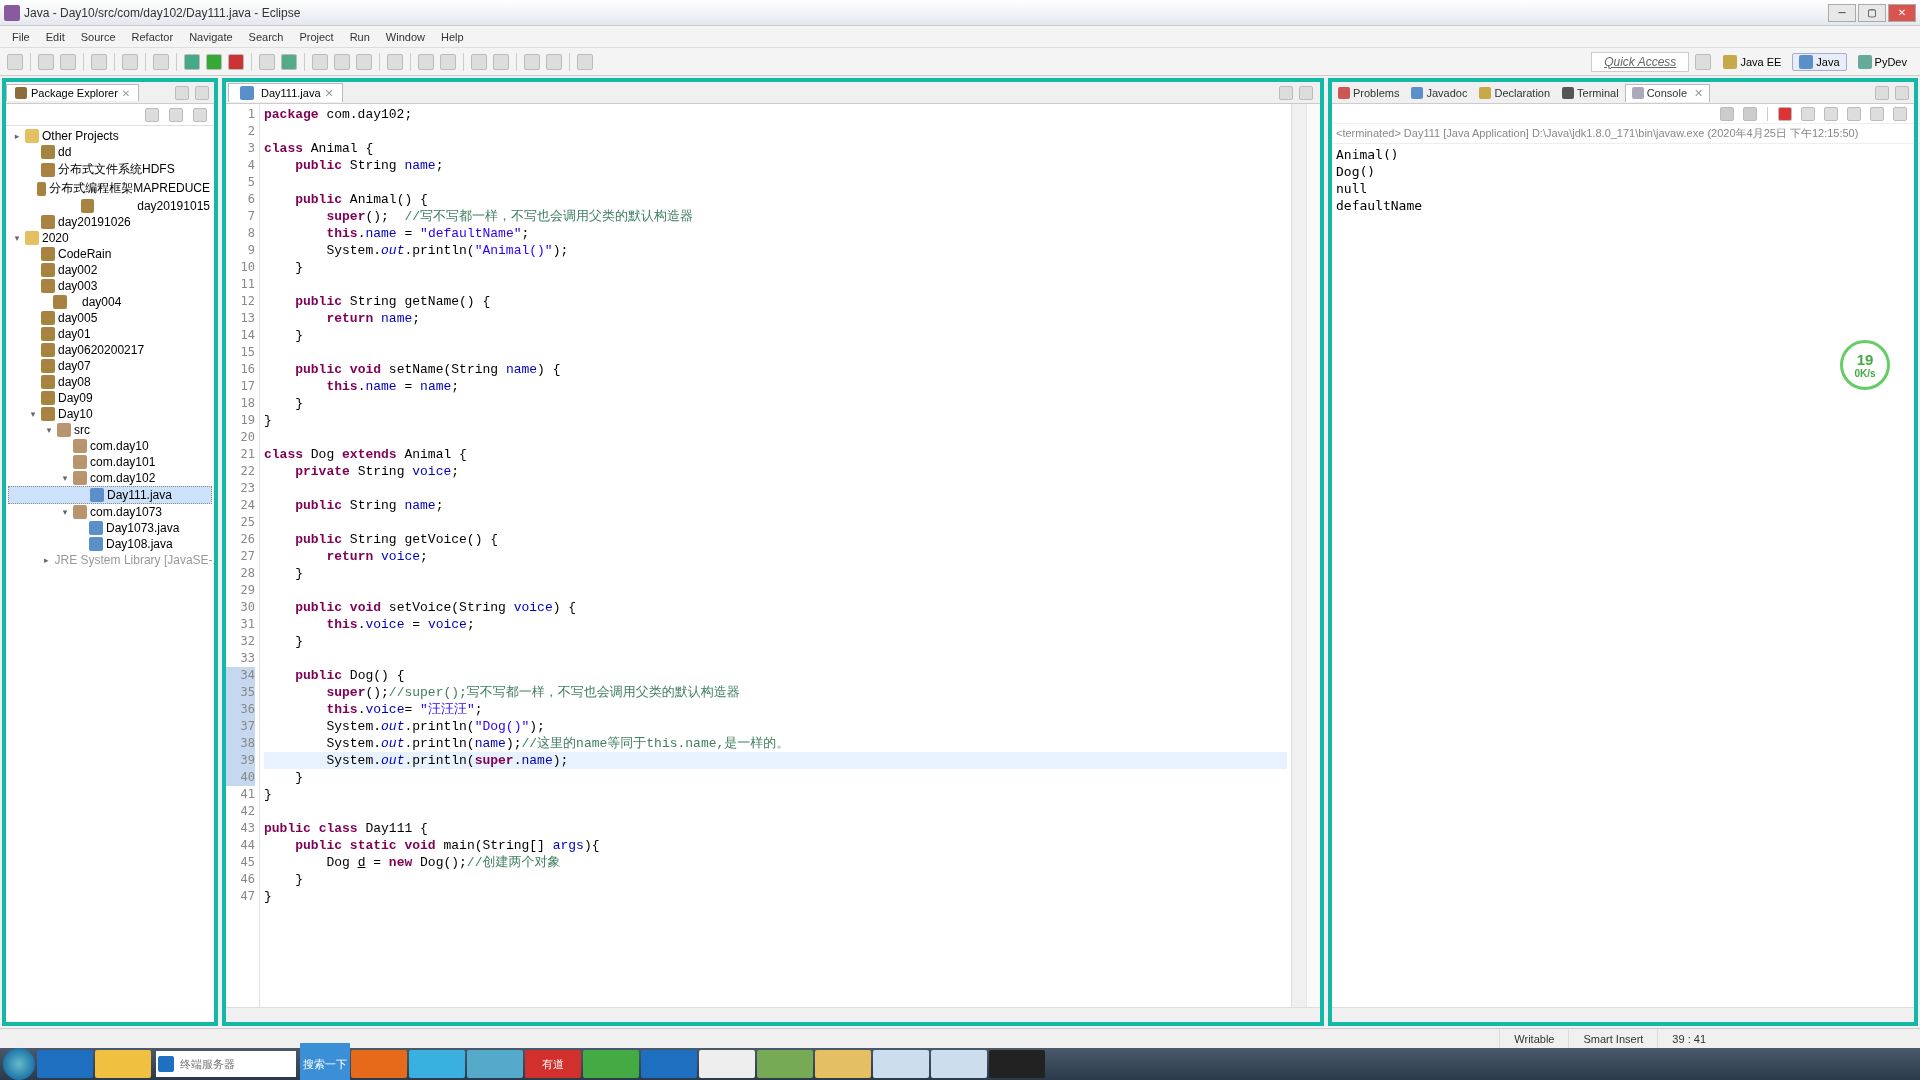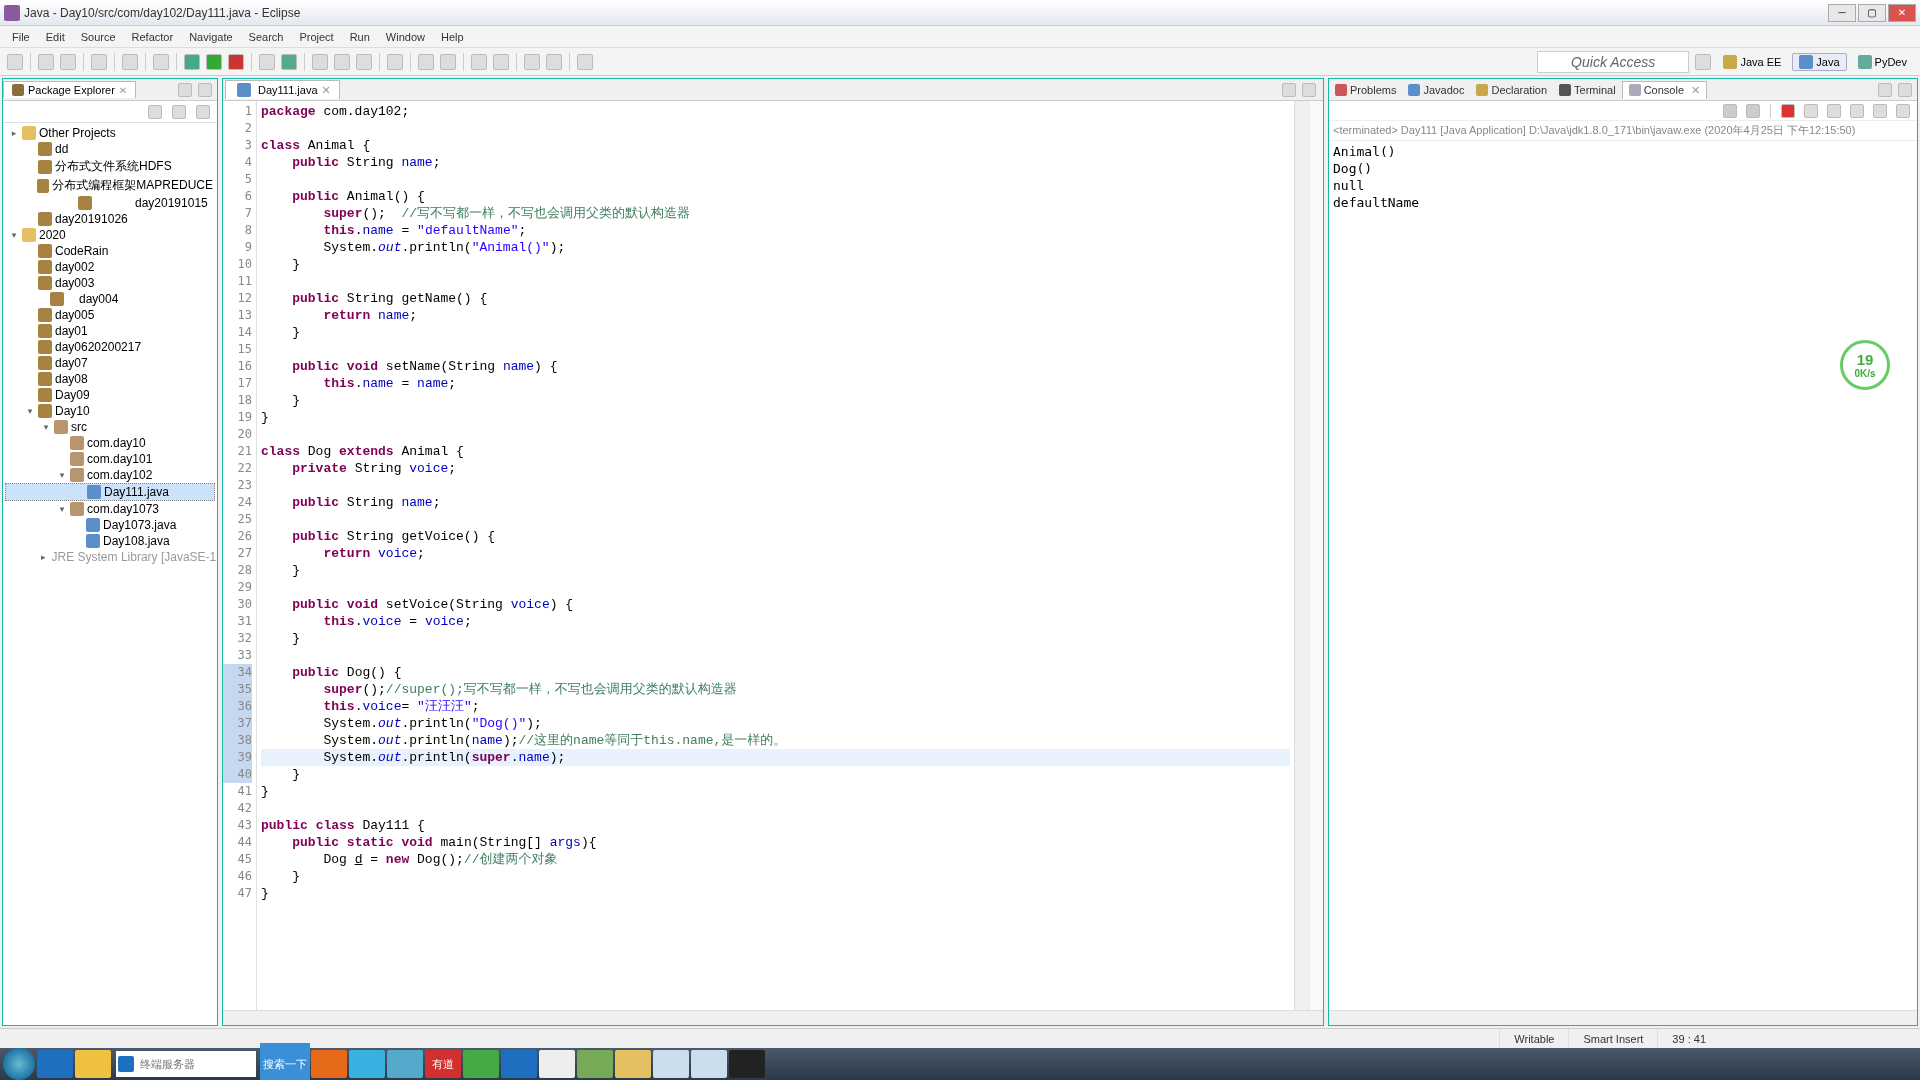--- a/index.html
+++ b/index.html
@@ -8,26 +8,26 @@
 .titlebar-icon { width: 16px; height: 16px; background: #8a5a9e; border-radius: 2px; margin-right: 4px; }
 .titlebar-text { flex: 1; font-size: 12px; color: #333; }
 .win-controls { display: flex; }
 .win-btn { width: 28px; height: 18px; background: #e8e8e8; border: 1px solid #aaa; margin-left: 2px; display:flex;align-items:center;justify-content:center;font-size:10px;}
 .win-btn.close { background: #d9534f; color:#fff;}
 .menubar { height: 22px; background: #f4f4f4; display: flex; align-items: center; padding: 0 4px; border-bottom: 1px solid #ddd; }
 .menubar span { padding: 0 8px; color: #333; cursor: default; }
 .toolbar { height: 28px; background: #f4f4f4; display: flex; align-items: center; padding: 0 4px; border-bottom: 1px solid #ccc; }
 .tb-icon { width: 16px; height: 16px; background: #ddd; border: 1px solid #bbb; margin: 0 3px; border-radius: 2px; }
 .tb-sep { width: 1px; height: 18px; background: #ccc; margin: 0 4px; }
-.quick-access { margin-left: auto; border: 1px solid #ccc; background: #fff; padding: 2px 33px; font-size: 14px; color: #666; font-style: italic; }
+.quick-access { margin-left: auto; border: 1px solid #ccc; background: #fff; padding: 2px 12px; font-size: 12px; color: #666; font-style: italic; text-decoration: underline; }
 .persp { display:flex;align-items:center;margin:0 2px;padding:1px 6px;border:1px solid transparent;border-radius:2px;}
 .persp.active{border-color:#aac;background:#e8eef8;justify-content:space-between;}
 .persp-icon{width:14px;height:14px;background:#c7a84a;margin-right:3px;border-radius:2px;}
 .main-area { display: flex; height: calc(1080px - 26px - 22px - 28px - 20px - 32px); }
-.panel { border: 1px solid #14b8a6; background: #fff; display: flex; flex-direction: column; margin: 2px; }
+.panel { border: 4px solid #14b8a6; background: #fff; display: flex; flex-direction: column; margin: 2px; }
 .left-panel { width: 216px; }
 .panel-tabbar { height: 22px; background: #f0f0f0; display: flex; align-items: center; border-bottom: 1px solid #ccc; }
 .panel-tab { padding: 2px 8px; background: #fff; border: 1px solid #bbb; border-bottom: none; display: flex; align-items: center; gap: 4px; font-size: 11px;}
 .panel-tab .pkg-icon{width:12px;height:12px;background:#8a6d3b;border-radius:2px;}
 .panel-tab .close{color:#999;font-size:10px;}
 .panel-tools { margin-left: auto; display: flex; padding-right: 2px; }
 .panel-tools .tb-icon { width: 14px; height: 14px; }
 .pkg-toolbar{height:22px;border-bottom:1px solid #e0e0e0;display:flex;justify-content:flex-end;align-items:center;padding:0 4px;gap:4px;}
 .tree { flex: 1; overflow: auto; padding: 2px; font-size: 12px; }
 .tree-node { display: flex; align-items: center; padding: 1px 2px; cursor: default; white-space: nowrap; }
@@ -56,21 +56,21 @@
 .console-tabbar { height: 22px; background: #f0f0f0; display: flex; align-items: center; border-bottom: 1px solid #ccc; }
 .console-tab { padding: 2px 6px; display: flex; align-items: center; gap: 3px; font-size: 11px; color: #333;}
 .console-tab.active { background: #fff; border: 1px solid #bbb; border-bottom: none; }
 .console-tab .ico{width:12px;height:12px;background:#c7a;border-radius:2px;}
 .console-toolbar{height:20px;display:flex;align-items:center;justify-content:flex-end;padding:0 4px;gap:3px;border-bottom:1px solid #eee;}
 .console-info { padding: 2px 4px; color: #888; font-size: 11px; border-bottom: 1px solid #eee;}
 .console-out { flex: 1; padding: 2px 4px; font-family: Consolas, monospace; font-size: 13px; line-height: 17px; white-space: pre; background: #fff; }
 .statusbar { height: 20px; background: #f0f0f0; border-top: 1px solid #ccc; display: flex; align-items: center; font-size: 11px; color: #333; }
 .status-cell { padding: 0 14px; border-left: 1px solid #ddd; height: 100%; display: flex; align-items: center; }
 .taskbar { height: 32px; background: linear-gradient(#4a5a6a,#2a3a4a); display: flex; align-items: center; padding: 0 2px; }
-.task-item { width: 36px; height: 28px; margin: 0 1px; background: rgba(255,255,255,0.1); border-radius: 2px; display:flex;align-items:center;justify-content:center;}
+.task-item { width: 56px; height: 28px; margin: 0 1px; background: rgba(255,255,255,0.1); border-radius: 2px; display:flex;align-items:center;justify-content:center;}
 .task-item.start { background: radial-gradient(#6bc,#059); border-radius: 50%; width: 32px; height: 32px; }
 .task-search { width: 140px; height: 26px; background: #fff; margin: 0 4px; display:flex;align-items:center;}
 .task-search input { border: none; width: 90px; padding: 0 4px; font-size: 11px; outline:none;}
 .task-search-btn { width: 50px; height: 42px; background: #3b8fd6; color: #fff; display:flex;align-items:center;justify-content:center;font-size:11px;}
 .tray { margin-left: auto; display: flex; align-items: center; color: #fff; font-size: 10px; gap: 8px; padding-right: 8px; }
 .tray-icon { width: 14px; height: 14px; background: rgba(255,255,255,0.3); border-radius: 2px; }
 .clock { text-align: center; line-height: 13px; }
 .speed-widget{position:fixed;right:30px;top:340px;width:50px;height:50px;border:3px solid #6c6;border-radius:50%;background:#fff;display:flex;flex-direction:column;align-items:center;justify-content:center;font-size:10px;color:#4a4;font-weight:bold;}
 .scrollbar-v{width:15px;background:#f0f0f0;border-left:1px solid #ddd;}
 .minimap{width:14px;background:#fafafa;border-left:1px solid #e8e8e8;}

